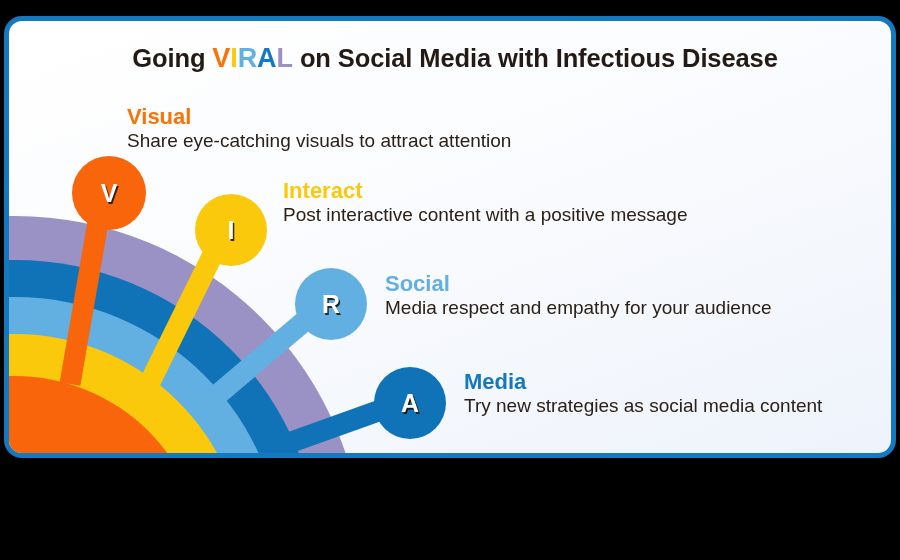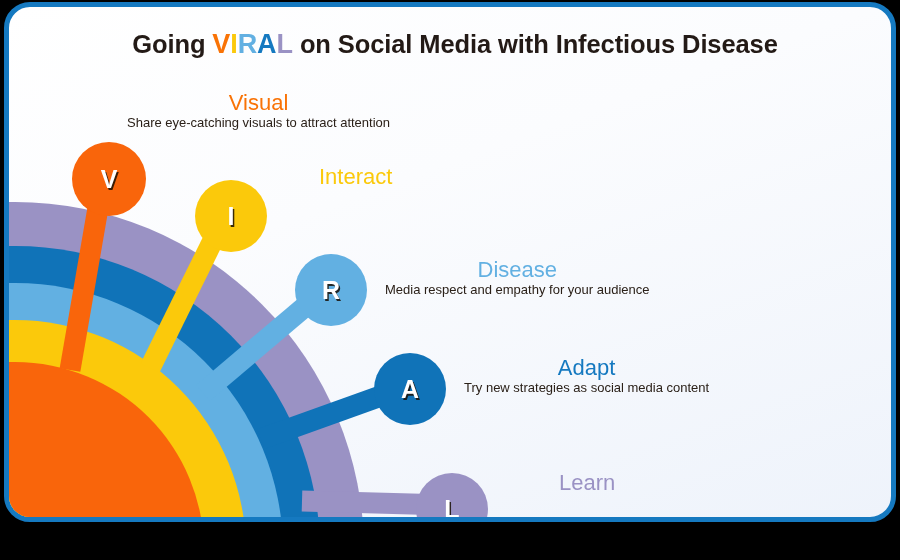--- a/index.html
+++ b/index.html
@@ -19,26 +19,26 @@
     width: 900px;
     height: 560px;
     box-sizing: border-box;
     background: #000000;
   }
 
   
   .frame {
     position: absolute;
     left: 4px;
-    top: 2px;
+    top: 16px;
     width: 892px;
-    height: 520px;
+    height: 442px;
     box-sizing: border-box;
     border: 5px solid #1579c0;
-    border-radius: 26px;
+    border-radius: 18px;
     background: linear-gradient(160deg, #ffffff 0%, #fbfcfe 38%, #eef3fb 100%);
     overflow: hidden;
   }
 
   
   .rings {
     position: absolute;
     left: 0;
     top: 0;
     width: 892px;
@@ -67,40 +67,39 @@
     font-size: 27px;
   }
 
   
   .step-text {
     position: absolute;
     white-space: nowrap;
   }
   .step-heading {
     font-size: 22px;
-    font-weight: normal;
+    font-weight: bold;
     line-height: 1.05;
     margin: 0 0 2px 0;
-    text-align: center;
   }
   .step-desc {
-    font-size: 13px;
+    font-size: 19px;
     color: #2b2119;
     line-height: 1.15;
     margin: 0;
   }
 
   .txt-visual   { left: 118px; top: 84px;  }
   .txt-interact { left: 274px; top: 158px; }
   .txt-respect  { left: 376px; top: 251px; }
   .txt-adapt    { left: 455px; top: 349px; }
   .txt-learn    { left: 506px; top: 464px; }
 
   .c-visual   { color: #f97306; }
-  .c-interact { color: #fbc90b; margin-left: 36px; }
+  .c-interact { color: #fbc90b; }
   .c-respect  { color: #62b0e2; }
   .c-adapt    { color: #1579c0; }
   .c-learn    { color: #9a92c4; margin-left: 44px; }
 
   
   .badge {
     position: absolute;
     border-radius: 50%;
     display: flex;
     align-items: center;
@@ -163,29 +162,30 @@
       <span>L</span>
     </div>
 
     <div class="step-text txt-visual">
       <p class="step-heading c-visual">Visual</p>
       <p class="step-desc">Share eye-catching visuals to attract attention</p>
     </div>
 
     <div class="step-text txt-interact">
       <p class="step-heading c-interact">Interact</p>
+      <p class="step-desc">Post interactive content with a positive message</p>
     </div>
 
     <div class="step-text txt-respect">
-      <p class="step-heading c-respect">Disease</p>
+      <p class="step-heading c-respect">Social</p>
       <p class="step-desc">Media respect and empathy for your audience</p>
     </div>
 
     <div class="step-text txt-adapt">
-      <p class="step-heading c-adapt">Adapt</p>
+      <p class="step-heading c-adapt">Media</p>
       <p class="step-desc">Try new strategies as social media content</p>
     </div>
 
     <div class="step-text txt-learn">
       <p class="step-heading c-learn">Learn</p>
     </div>
 
   </div>
 </div>
 

